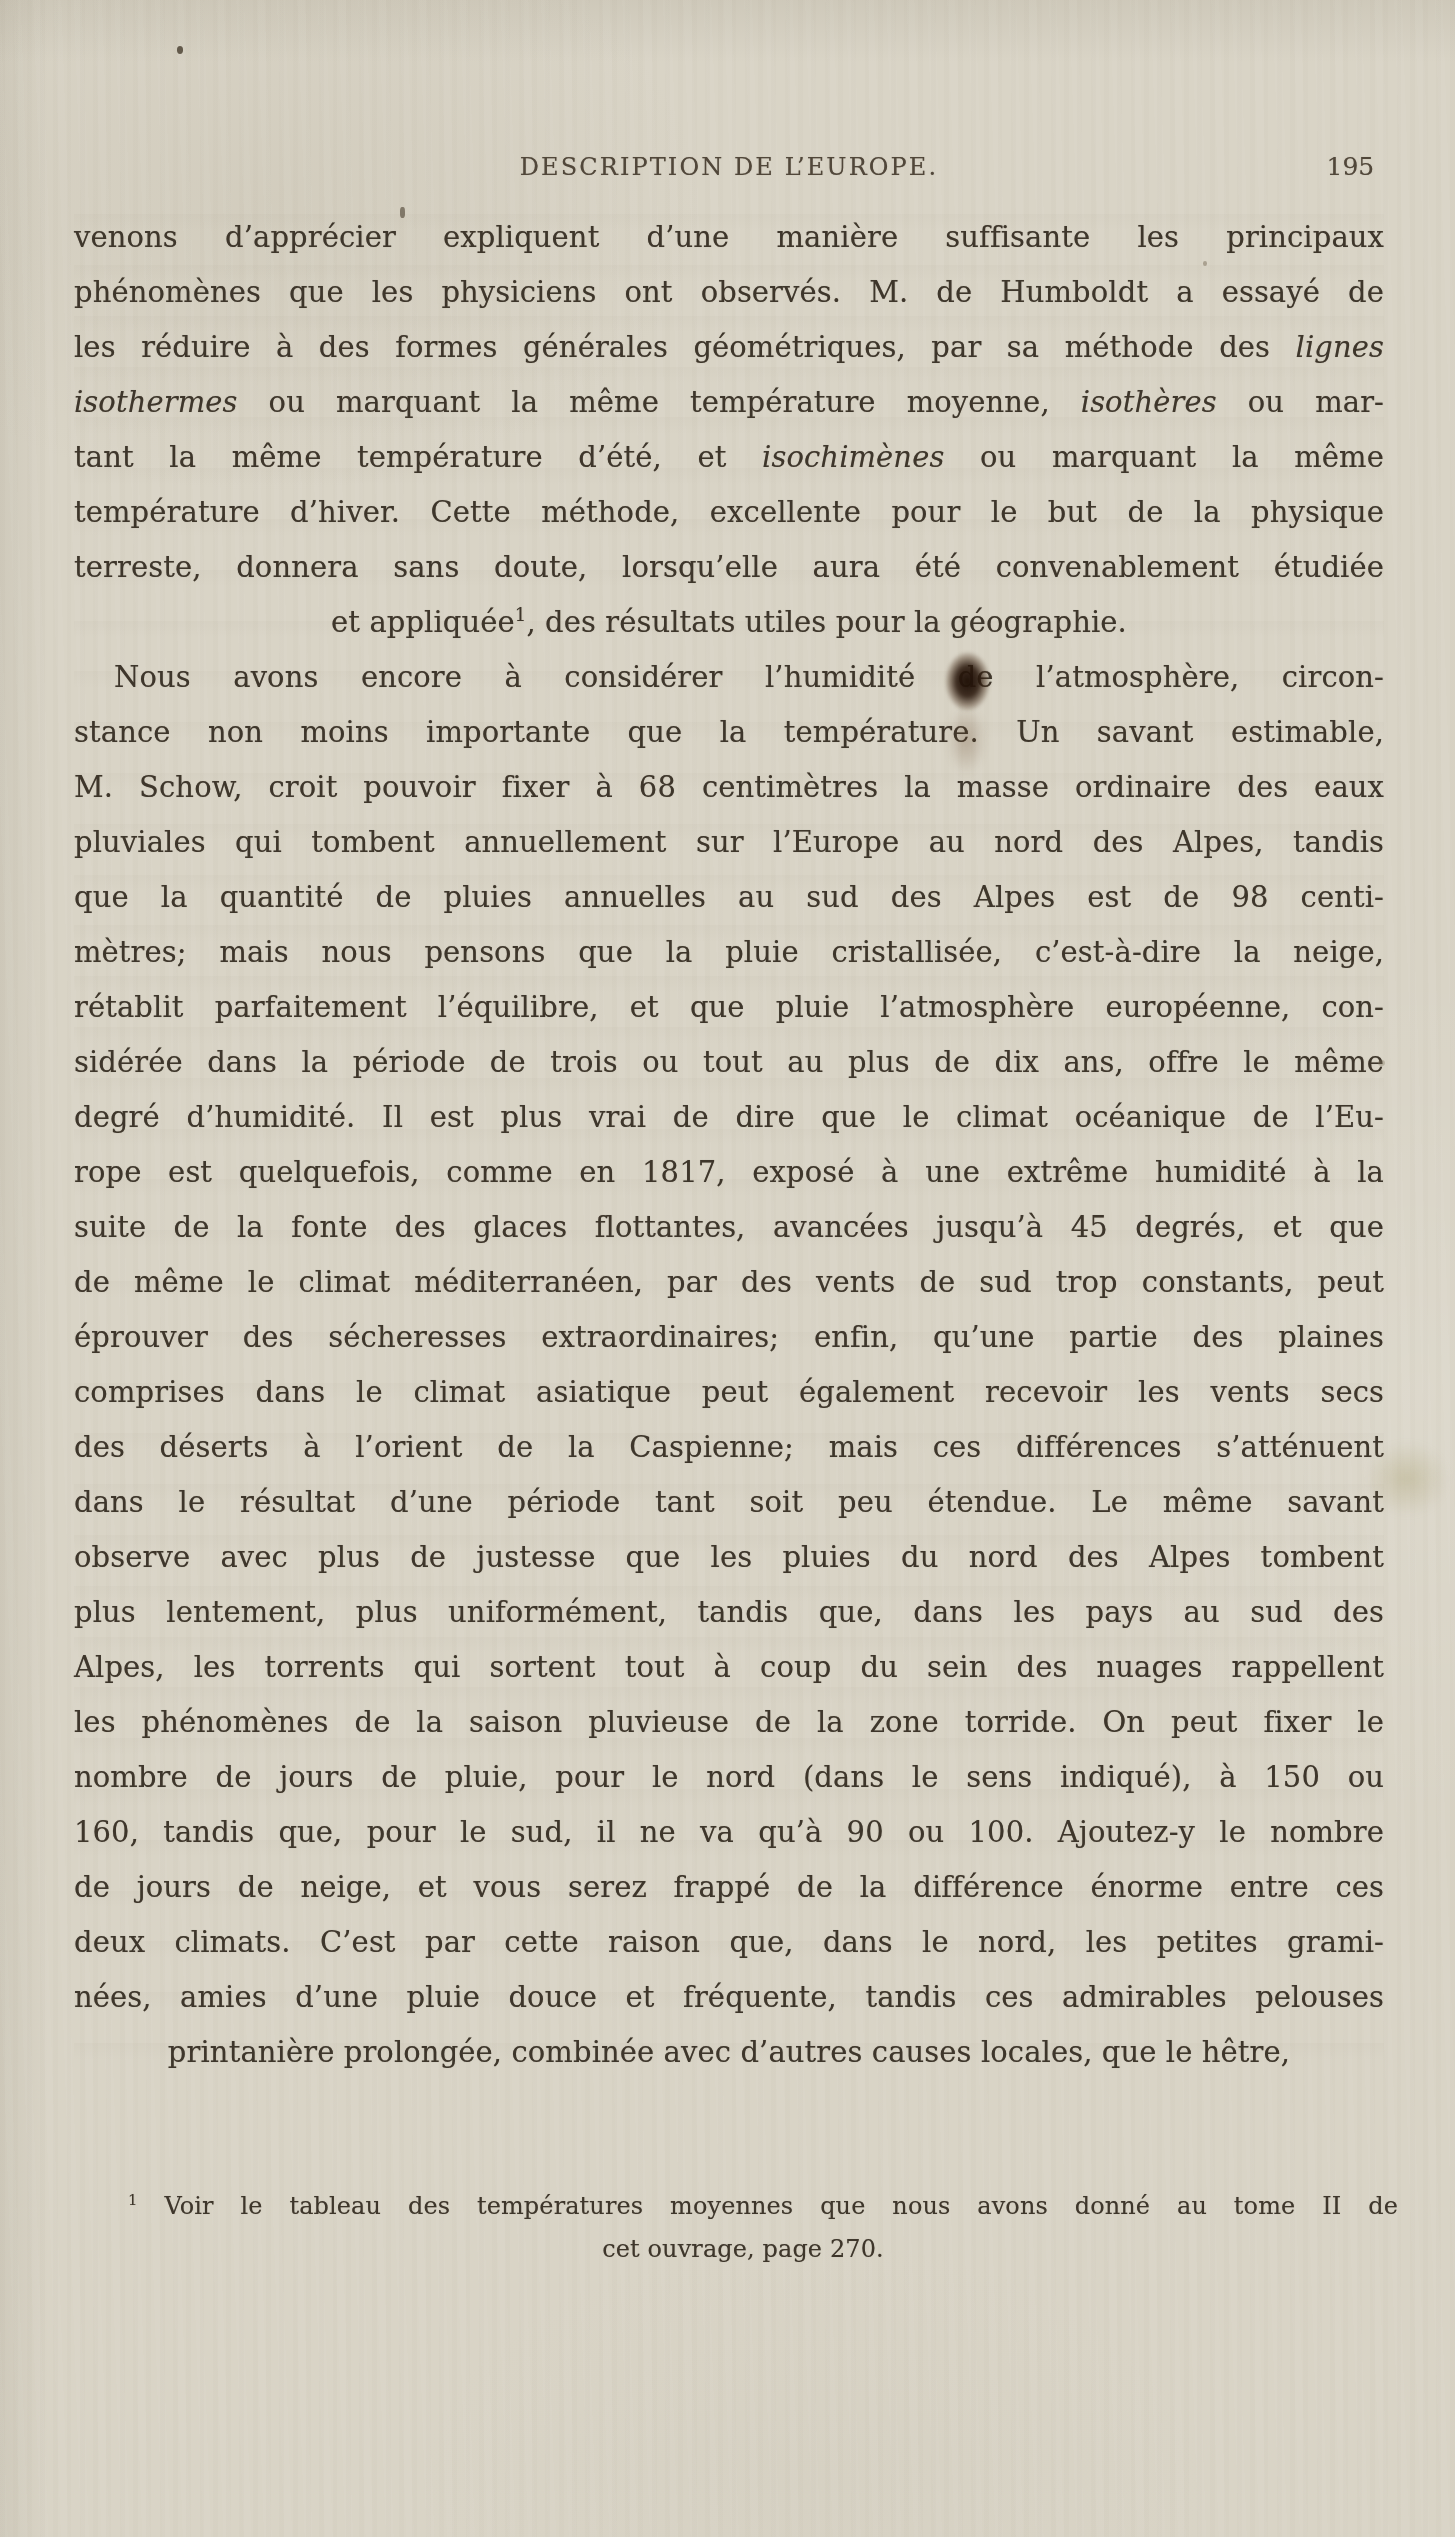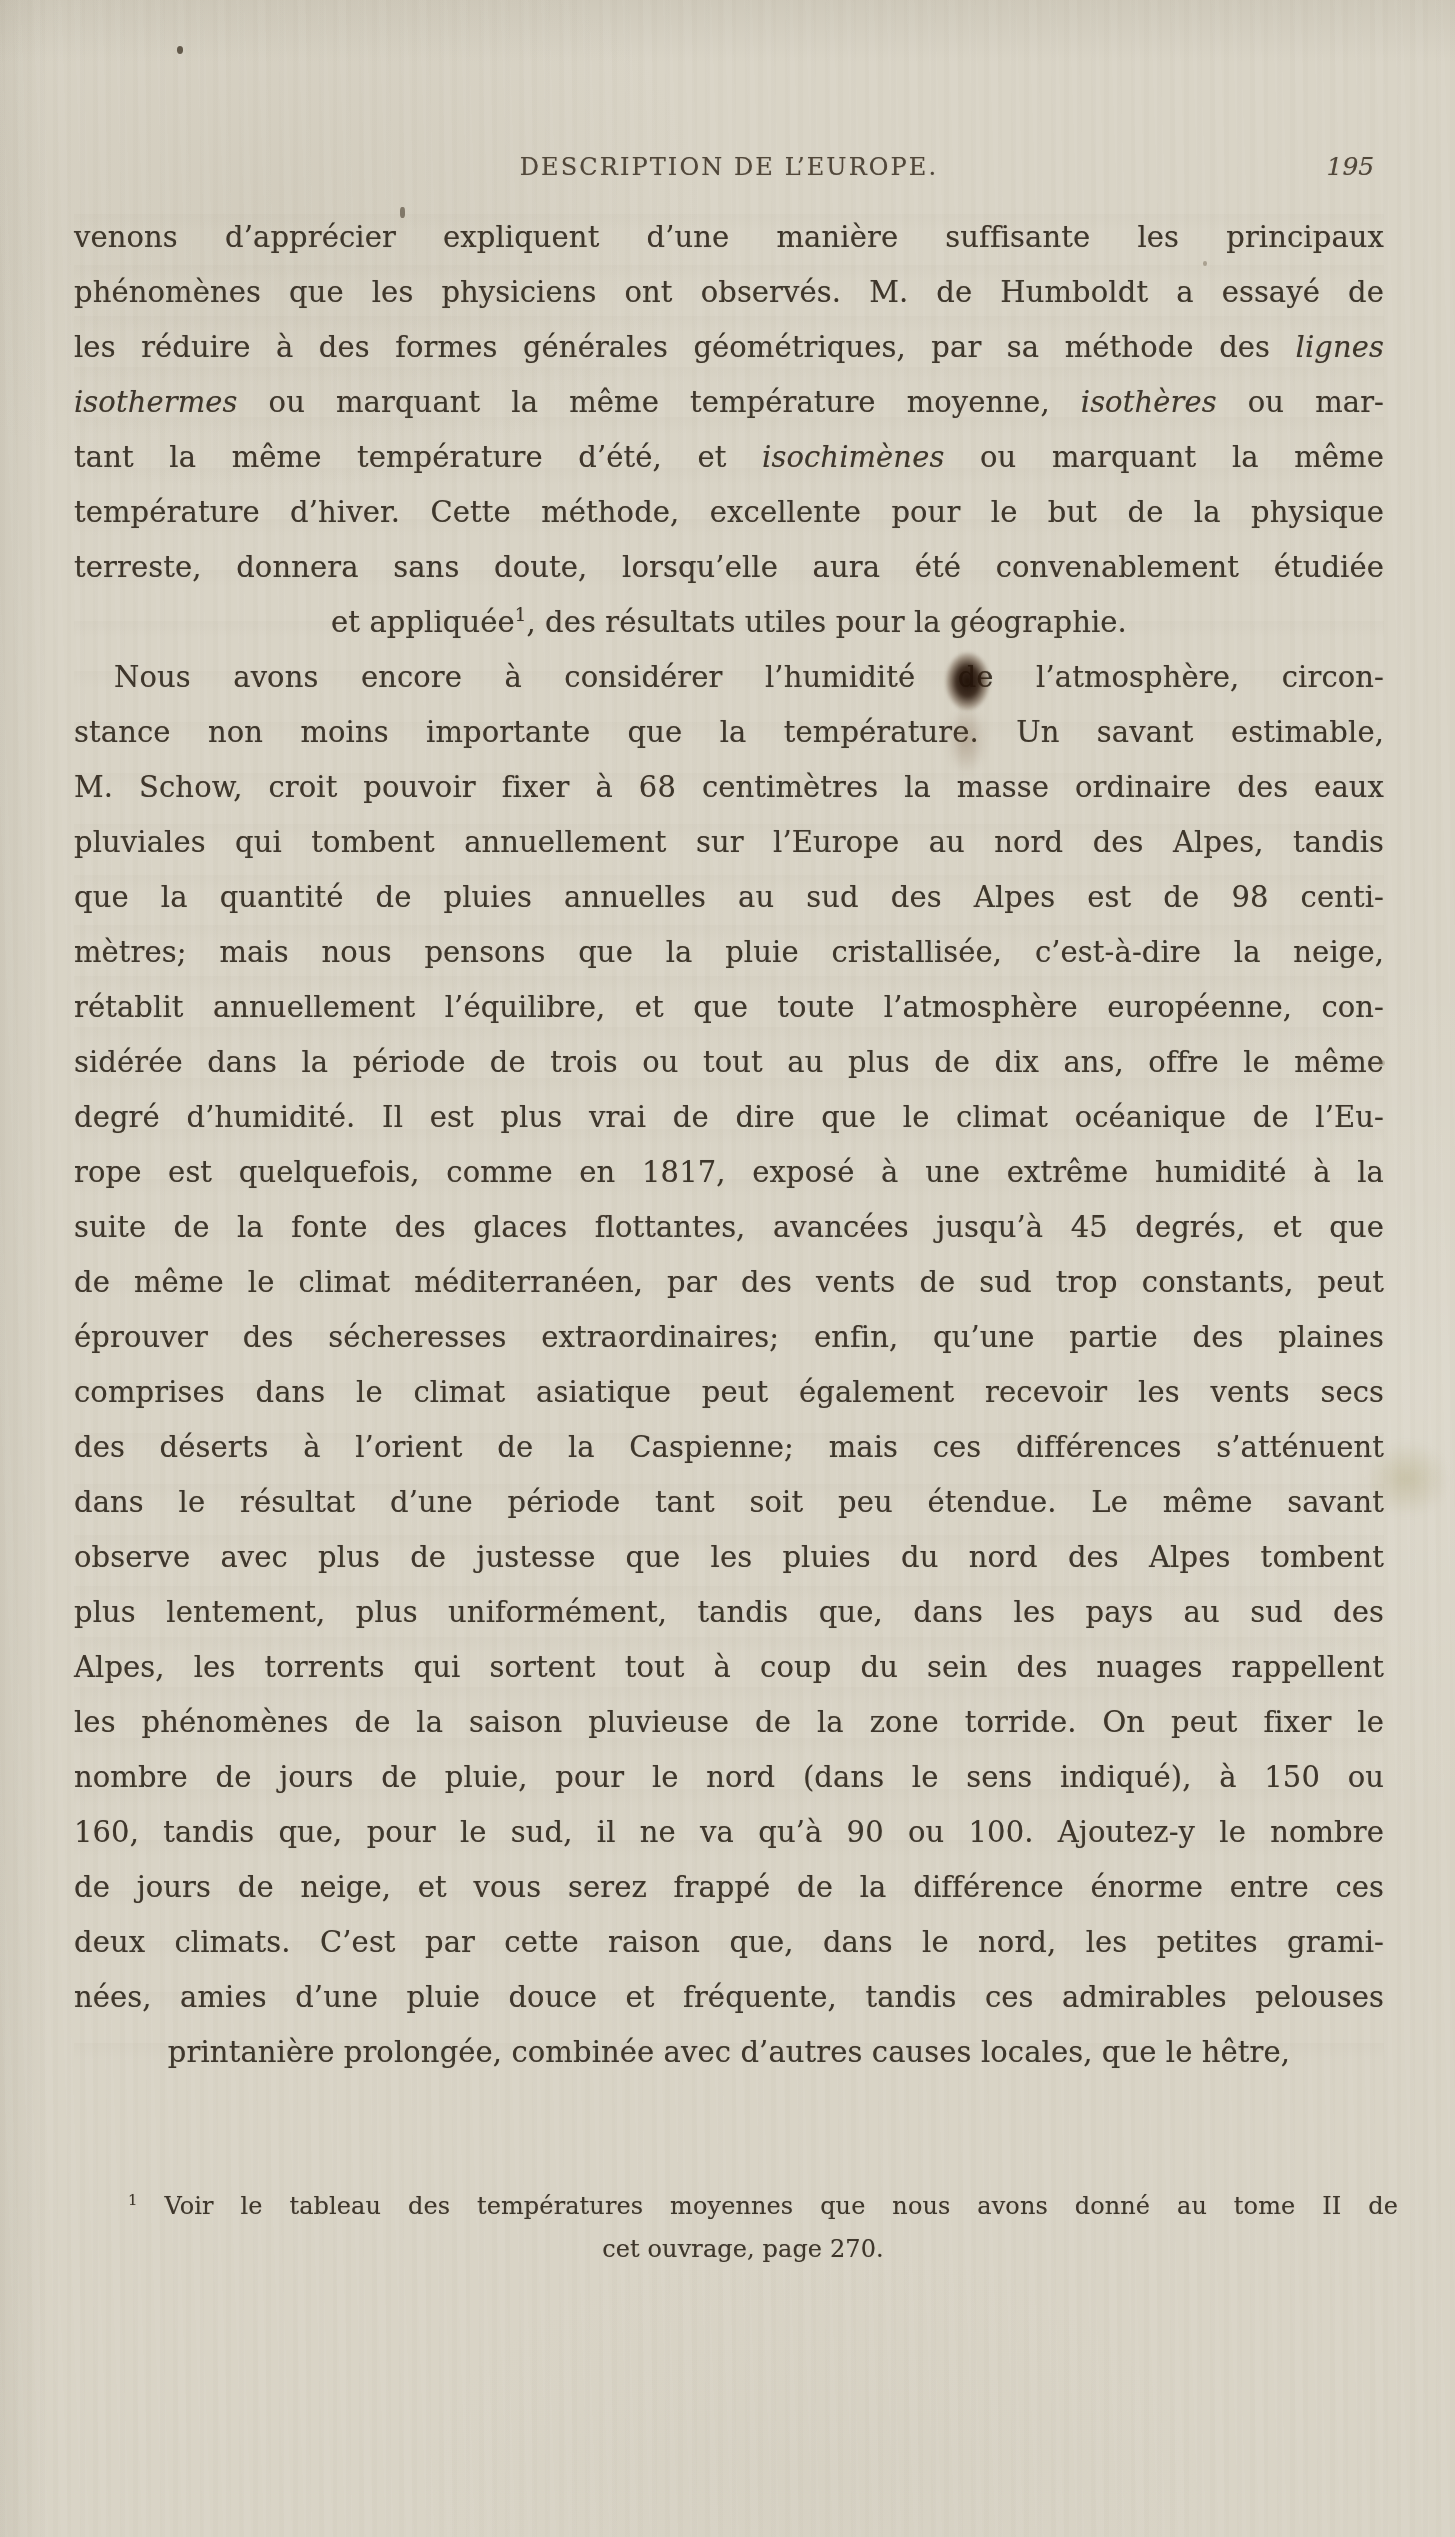--- a/index.html
+++ b/index.html
@@ -29,21 +29,20 @@
     color:var(--header_ink);
   }
   .running-title{
     position:absolute;left:0;right:0;text-align:center;
     font-size:24px;letter-spacing:2.1px;line-height:42px;
     text-shadow:0 0 0.7px rgba(80,70,55,0.5);
   }
   .page-number{
     position:absolute;right:9.8px;top:0;font-size:25px;line-height:42px;
     text-shadow:0 0 0.7px rgba(80,70,55,0.5);
-    font-style:italic;
   }
   .body-text{
     position:absolute;left:74px;top:210px;width:1310px;
     font-size:29px;color:var(--ink);letter-spacing:0.1px;
     text-shadow:0 0 0.7px rgba(62,54,43,0.45);
     background:repeating-linear-gradient(180deg, rgba(140,130,110,0.045) 4.2px, rgba(140,130,110,0) 21px 55px);
   }
   .body-text .tl{height:55px;line-height:55px;}
   .footnote{
     position:absolute;left:88px;top:2185px;width:1310px;
@@ -97,21 +96,21 @@
       <div class="tl j"><span>tant la même température d’été, et </span><span class="it">isochimènes</span><span> ou marquant la même</span></div>
       <div class="tl j"><span>température d’hiver. Cette méthode, excellente pour le but de la physique</span></div>
       <div class="tl j"><span>terreste, donnera sans doute, lorsqu’elle aura été convenablement étudiée</span></div>
       <div class="tl"><span>et appliquée</span><span class="sup">1</span><span>, des résultats utiles pour la géographie.</span></div>
       <div class="tl j ind"><span>Nous avons encore à considérer l’humidité de l’atmosphère, circon-</span></div>
       <div class="tl j"><span>stance non moins importante que la température. Un savant estimable,</span></div>
       <div class="tl j"><span>M. Schow, croit pouvoir fixer à 68 centimètres la masse ordinaire des eaux</span></div>
       <div class="tl j"><span>pluviales qui tombent annuellement sur l’Europe au nord des Alpes, tandis</span></div>
       <div class="tl j"><span>que la quantité de pluies annuelles au sud des Alpes est de 98 centi-</span></div>
       <div class="tl j"><span>mètres; mais nous pensons que la pluie cristallisée, c’est-à-dire la neige,</span></div>
-      <div class="tl j"><span>rétablit annuellement l’équilibre, et que toute l’atmosphère européenne, con-</span></div>
+      <div class="tl j"><span>rétablit parfaitement l’équilibre, et que pluie l’atmosphère européenne, con-</span></div>
       <div class="tl j"><span>sidérée dans la période de trois ou tout au plus de dix ans, offre le même</span></div>
       <div class="tl j"><span>degré d’humidité. Il est plus vrai de dire que le climat océanique de l’Eu-</span></div>
       <div class="tl j"><span>rope est quelquefois, comme en 1817, exposé à une extrême humidité à la</span></div>
       <div class="tl j"><span>suite de la fonte des glaces flottantes, avancées jusqu’à 45 degrés, et que</span></div>
       <div class="tl j"><span>de même le climat méditerranéen, par des vents de sud trop constants, peut</span></div>
       <div class="tl j"><span>éprouver des sécheresses extraordinaires; enfin, qu’une partie des plaines</span></div>
       <div class="tl j"><span>comprises dans le climat asiatique peut également recevoir les vents secs</span></div>
       <div class="tl j"><span>des déserts à l’orient de la Caspienne; mais ces différences s’atténuent</span></div>
       <div class="tl j"><span>dans le résultat d’une période tant soit peu étendue. Le même savant</span></div>
       <div class="tl j"><span>observe avec plus de justesse que les pluies du nord des Alpes tombent</span></div>

